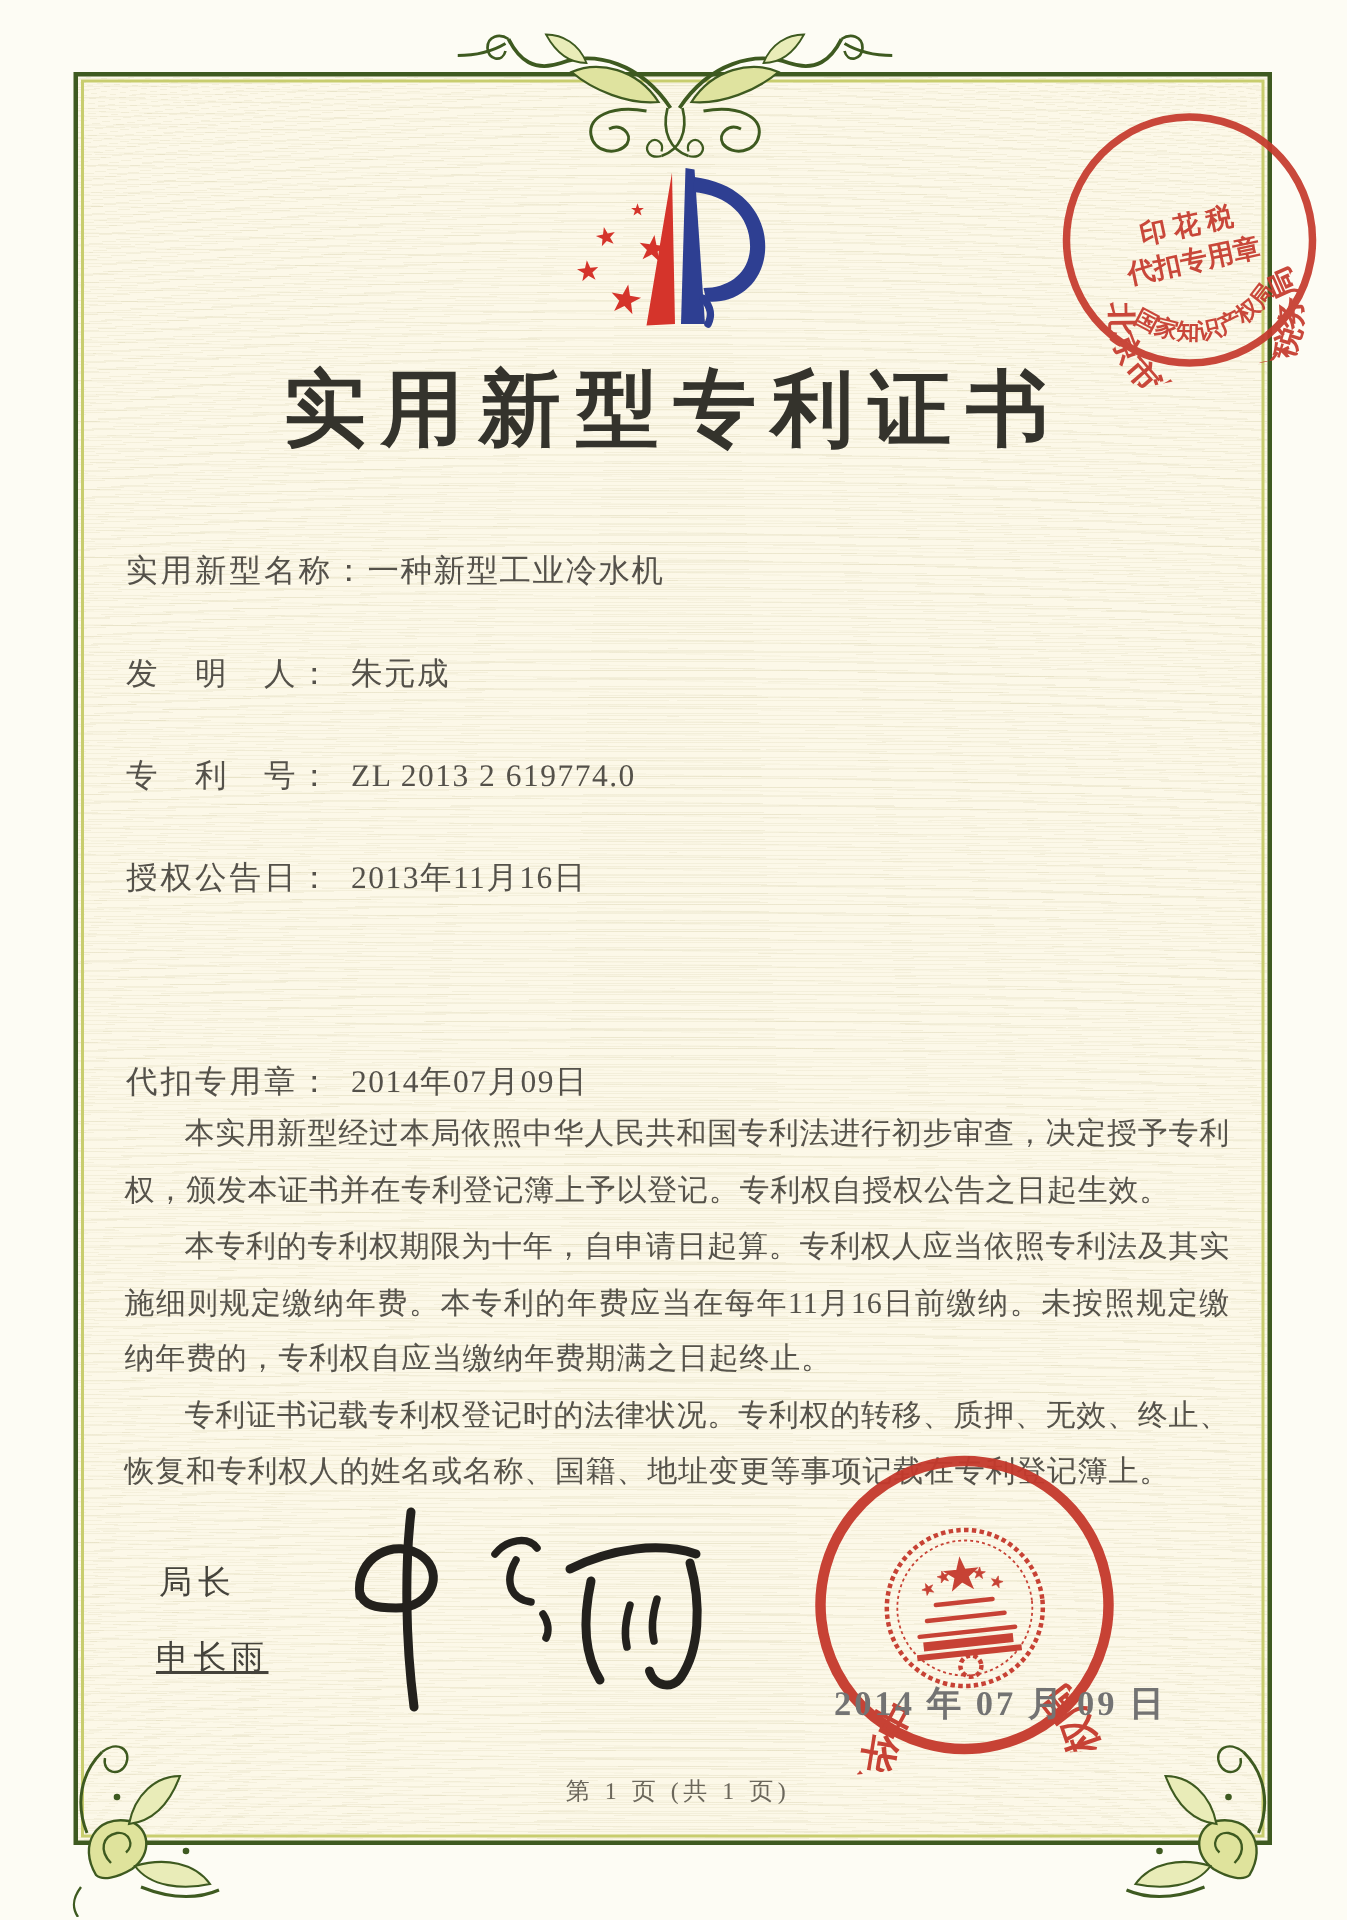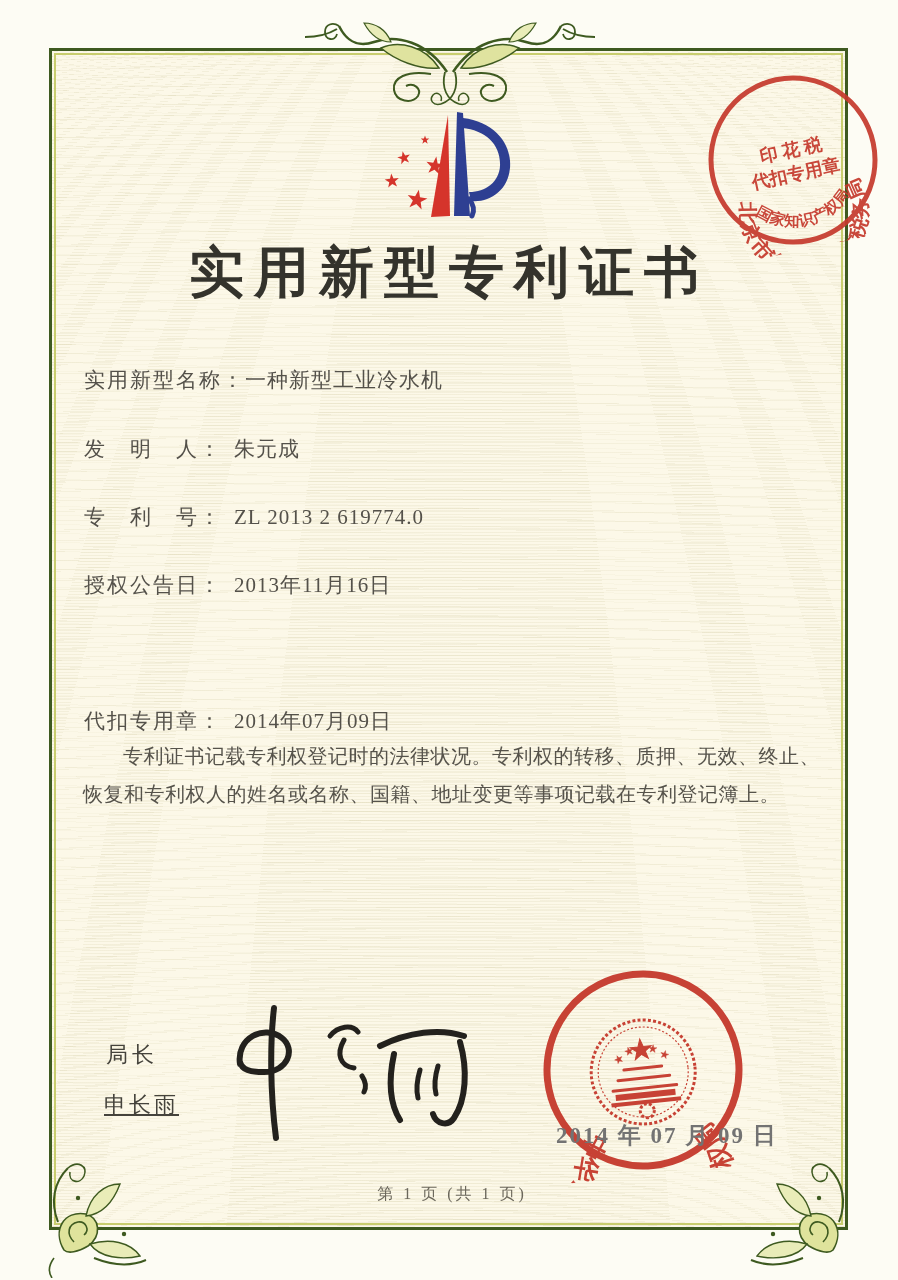--- a/index.html
+++ b/index.html
@@ -158,20 +158,22 @@
     <span class="lbl">专　利　号：</span><span>ZL 2013 2 619774.0</span>
   </div>
   <div class="abs field" style="top:571px">
     <span class="lbl">授权公告日：</span><span>2013年11月16日</span>
   </div>
   <div class="abs field" style="top:707px">
     <span class="lbl">代扣专用章：</span><span>2014年07月09日</span>
   </div>
 
   <div class="abs body-text">
+    <p>本实用新型经过本局依照中华人民共和国专利法进行初步审查，决定授予专利权，颁发本证书并在专利登记簿上予以登记。专利权自授权公告之日起生效。</p>
+    <p>本专利的专利权期限为十年，自申请日起算。专利权人应当依照专利法及其实施细则规定缴纳年费。本专利的年费应当在每年11月16日前缴纳。未按照规定缴纳年费的，专利权自应当缴纳年费期满之日起终止。</p>
     <p>专利证书记载专利权登记时的法律状况。专利权的转移、质押、无效、终止、恢复和专利权人的姓名或名称、国籍、地址变更等事项记载在专利登记簿上。</p>
   </div>
 
   <div class="abs signer-title">局长</div>
   <div class="abs signer-name">申长雨</div>
 
   <svg class="abs signature" width="270" height="140" viewBox="0 0 270 140">
     <g fill="none" stroke="#23211d" stroke-width="6" stroke-linecap="round">
       <path d="M28,62 C24,36 52,22 70,36 C84,47 76,70 52,70 C38,70 30,68 28,60"></path>
       <path d="M62,6 C58,40 58,90 64,136"></path>

